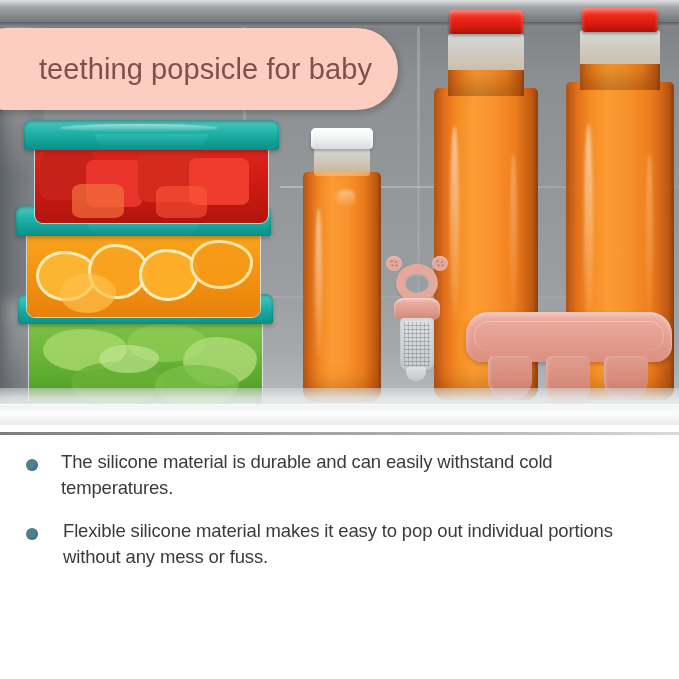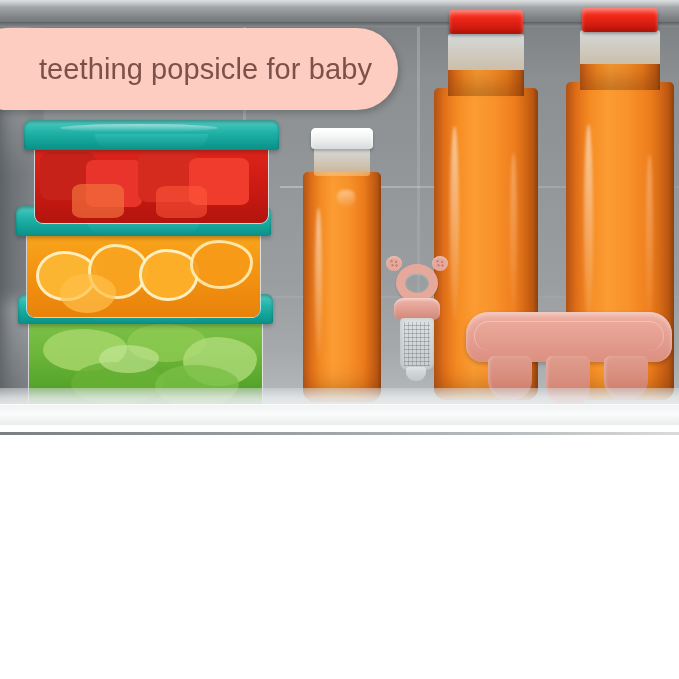--- a/index.html
+++ b/index.html
@@ -408,17 +408,25 @@
     </div>
   </div>
 
   <div class="divider-wrap">
     <div class="divider-line"></div>
   </div>
 
   <div class="bullets">
 
 
-
+    <div class="bullet-row b2">
+      <span class="dot"></span>
+      <span class="bullet-text">The silicone material is durable and can easily withstand cold temperatures.</span>
+    </div>
+
+    <div class="bullet-row b3">
+      <span class="dot"></span>
+      <span class="bullet-text">Flexible silicone material makes it easy to pop out individual portions without any mess or fuss.</span>
+    </div>
 
   </div>
 
 </div>
 
 </body></html>

